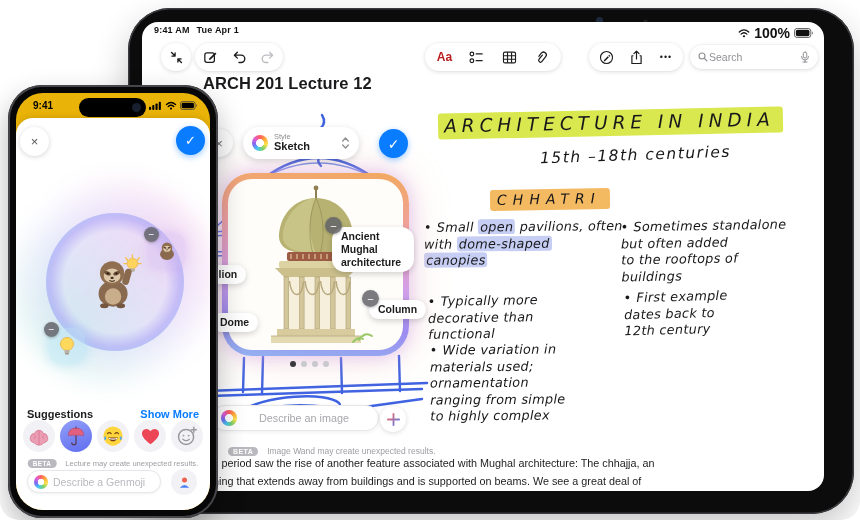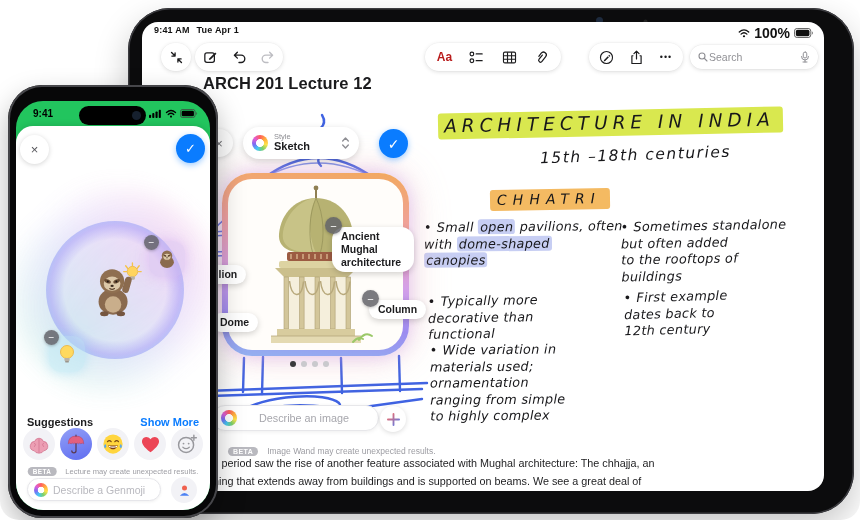--- a/index.html
+++ b/index.html
@@ -94,21 +94,21 @@
   .plus-btn { position:absolute; left:238px; top:384px; width:26px; height:26px; border-radius:50%; background:#fff;
               box-shadow:0 1px 5px rgba(0,0,0,.15); display:flex; align-items:center; justify-content:center; z-index:3; cursor:pointer; }
   .beta-line { position:absolute; display:flex; align-items:center; gap:9px; font-size:8.5px; color:#9d9da3; }
   .beta-ipad { left:86px; top:424px; z-index:3; }
   .beta-badge { background:#b9b9bf; color:#fff; font-size:7px; font-weight:700; border-radius:7px; padding:1px 5px; letter-spacing:.4px; }
   .typed { position:absolute; left:71px; top:433px; font-size:10.8px; line-height:17.5px; color:#1d1d1f; white-space:nowrap; z-index:1; }
 
   
   .iphone { position:absolute; left:8px; top:85px; width:210px; height:433px; background:#070708; border-radius:34px; z-index:6;
             box-shadow:0 0 0 2px #46464a inset, 0 12px 28px rgba(0,0,0,.28); }
-  .iphone-screen { position:absolute; inset:8px; background:#22c55e; border-radius:27px; overflow:hidden;margin-top:8px; }
+  .iphone-screen { position:absolute; inset:8px; background:#eab308; border-radius:27px; overflow:hidden; }
   .ip-status { position:absolute; left:0; right:0; top:0; height:24px; }
   .ip-time { position:absolute; left:17px; top:7px; font-size:10px; font-weight:700; color:#000; }
   .island { position:absolute; left:63px; top:5px; width:67px; height:19px; background:#000; border-radius:10px; }
   .island i { position:absolute; right:5px; top:5px; width:9px; height:9px; border-radius:50%; background:#16202e; }
   .ip-sticons { position:absolute; right:12px; top:8px; display:flex; align-items:center; gap:3px; }
   .sheet { position:absolute; left:0; right:0; top:25px; bottom:0; background:#fff; border-radius:17px 17px 0 0;
            box-shadow:0 -1px 6px rgba(0,0,0,.12); }
   .ph-close { position:absolute; left:4px; top:9px; width:29px; height:29px; border-radius:50%; background:#fff;
               box-shadow:0 1px 5px rgba(0,0,0,.17); display:flex; align-items:center; justify-content:center;
               color:#55555a; font-size:13px; cursor:pointer; }

